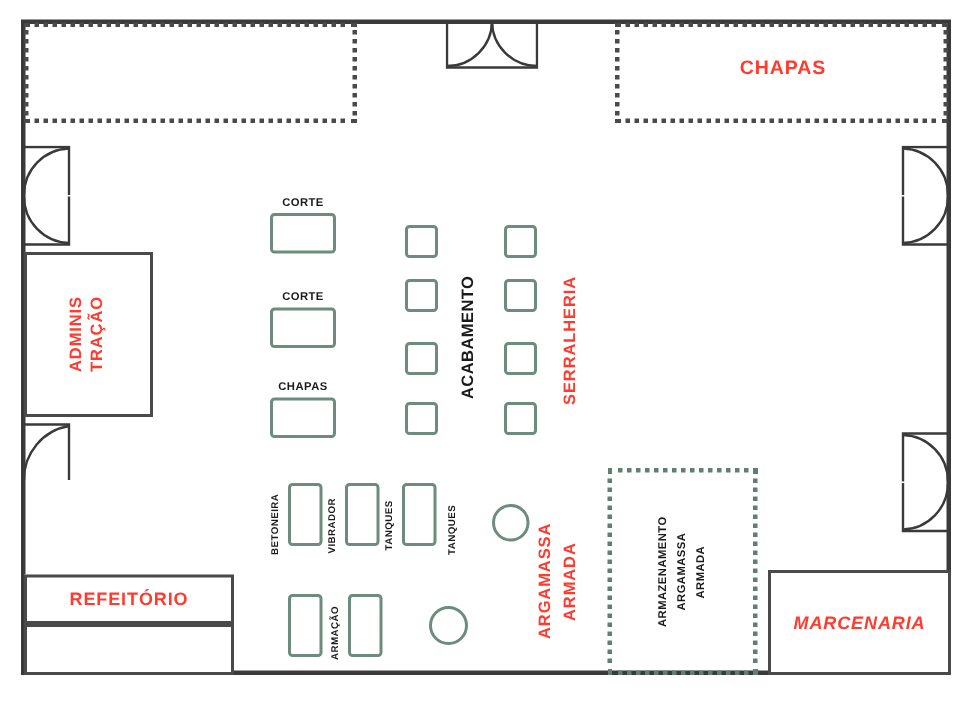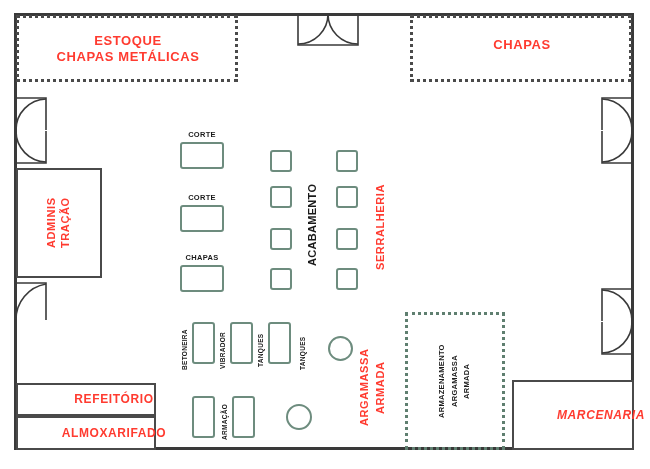--- a/index.html
+++ b/index.html
@@ -76,35 +76,33 @@
     border-radius:3px;
   }
   .mach.circle{border-radius:50%;}
 
   
   .door{overflow:visible;}
   .door svg{display:block;}
 
   
   .fs-zone-big{font-size:13px;}
-  .fs-zone{font-size:12px;margin-left:28px;}
+  .fs-zone{font-size:12px;}
   .fs-zone-sm{font-size:11px;}
   .fs-mach{font-size:7.5px;}
   .fs-mach-sm{font-size:6.5px;}
 </style>
 </head>
 <body>
 
 <div id="plan">
 
   <div class="abs outer-wall"></div>
 
   <div class="abs zone-dotted" style="left:16px;top:15px;width:222px;height:67px;"></div>
-  <div class="abs lbl-red fs-zone-big" style="left:22px;top:24px;width:212px;height:50px;">ESTOQUE
-CHAPAS METÁLICAS</div>
 
   <div class="abs zone-dotted" style="left:410px;top:15px;width:222px;height:67px;"></div>
   <div class="abs lbl-red fs-zone-big" style="left:416px;top:28px;width:212px;height:34px;">CHAPAS</div>
 
   <div class="abs door" style="left:297px;top:13px;width:62px;height:34px;">
     <svg width="62" height="34" viewBox="0 0 62 34">
       <path d="M1 1 L1 32 L31 32" fill="none" stroke="#3a3a3a" stroke-width="1.6"></path>
       <path d="M31 1 A30 30 0 0 1 1 31" fill="none" stroke="#3a3a3a" stroke-width="1.6"></path>
       <path d="M61 1 L61 32 L31 32" fill="none" stroke="#3a3a3a" stroke-width="1.6"></path>
       <path d="M31 1 A30 30 0 0 0 61 31" fill="none" stroke="#3a3a3a" stroke-width="1.6"></path>
@@ -129,21 +127,20 @@
     <svg width="34" height="40" viewBox="0 0 34 40">
       <path d="M2 1 L32 1 L32 38" fill="none" stroke="#3a3a3a" stroke-width="1.6"></path>
       <path d="M2 38 A36 36 0 0 1 32 2" fill="none" stroke="#3a3a3a" stroke-width="1.6"></path>
     </svg>
   </div>
 
   <div class="abs room" style="left:16px;top:383px;width:140px;height:33px;"></div>
   <div class="abs lbl-red fs-zone" style="left:16px;top:383px;width:140px;height:33px;">REFEITÓRIO</div>
 
   <div class="abs room" style="left:16px;top:416px;width:140px;height:34px;"></div>
-  <div class="abs lbl-red fs-zone" style="left:16px;top:416px;width:140px;height:34px;">ALMOXARIFADO</div>
 
   <div class="abs door" style="left:600px;top:97px;width:34px;height:68px;">
     <svg width="34" height="68" viewBox="0 0 34 68">
       <path d="M32 1 L2 1 L2 33" fill="none" stroke="#3a3a3a" stroke-width="1.6"></path>
       <path d="M32 33 A31 31 0 0 0 2 2" fill="none" stroke="#3a3a3a" stroke-width="1.6"></path>
       <path d="M32 66 L2 66 L2 34" fill="none" stroke="#3a3a3a" stroke-width="1.6"></path>
       <path d="M32 34 A31 31 0 0 1 2 65" fill="none" stroke="#3a3a3a" stroke-width="1.6"></path>
     </svg>
   </div>
 

